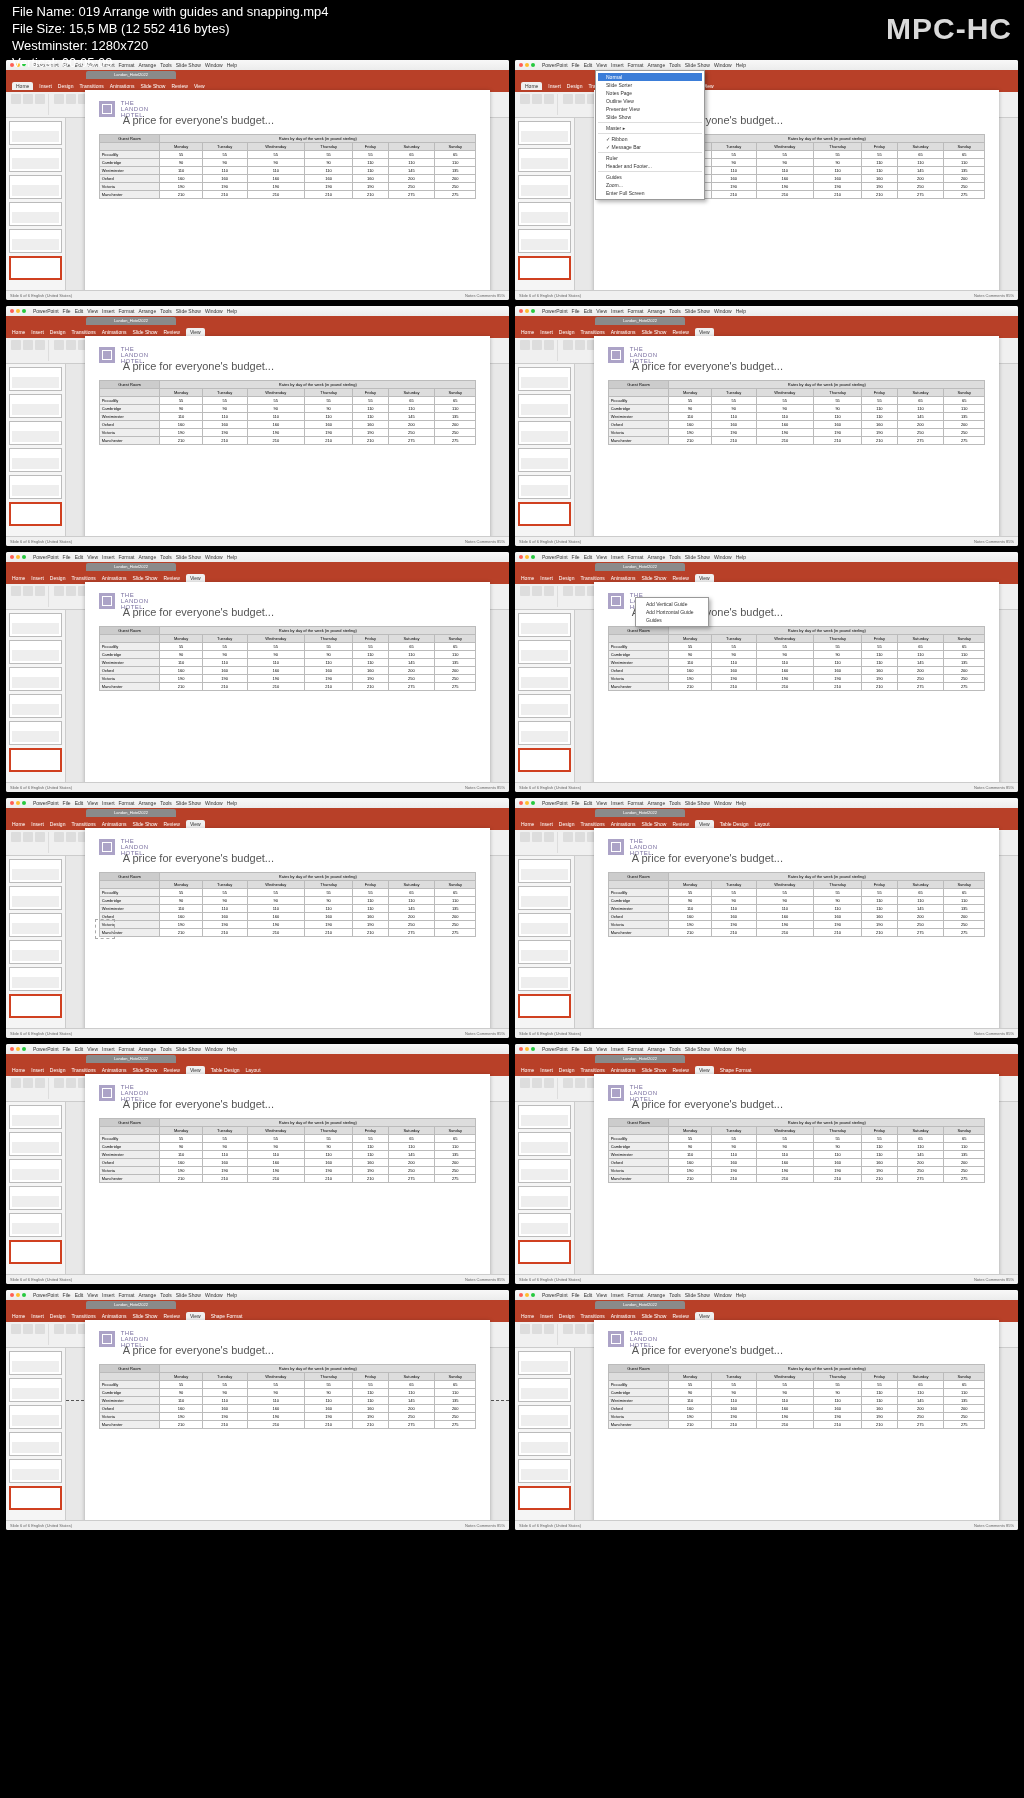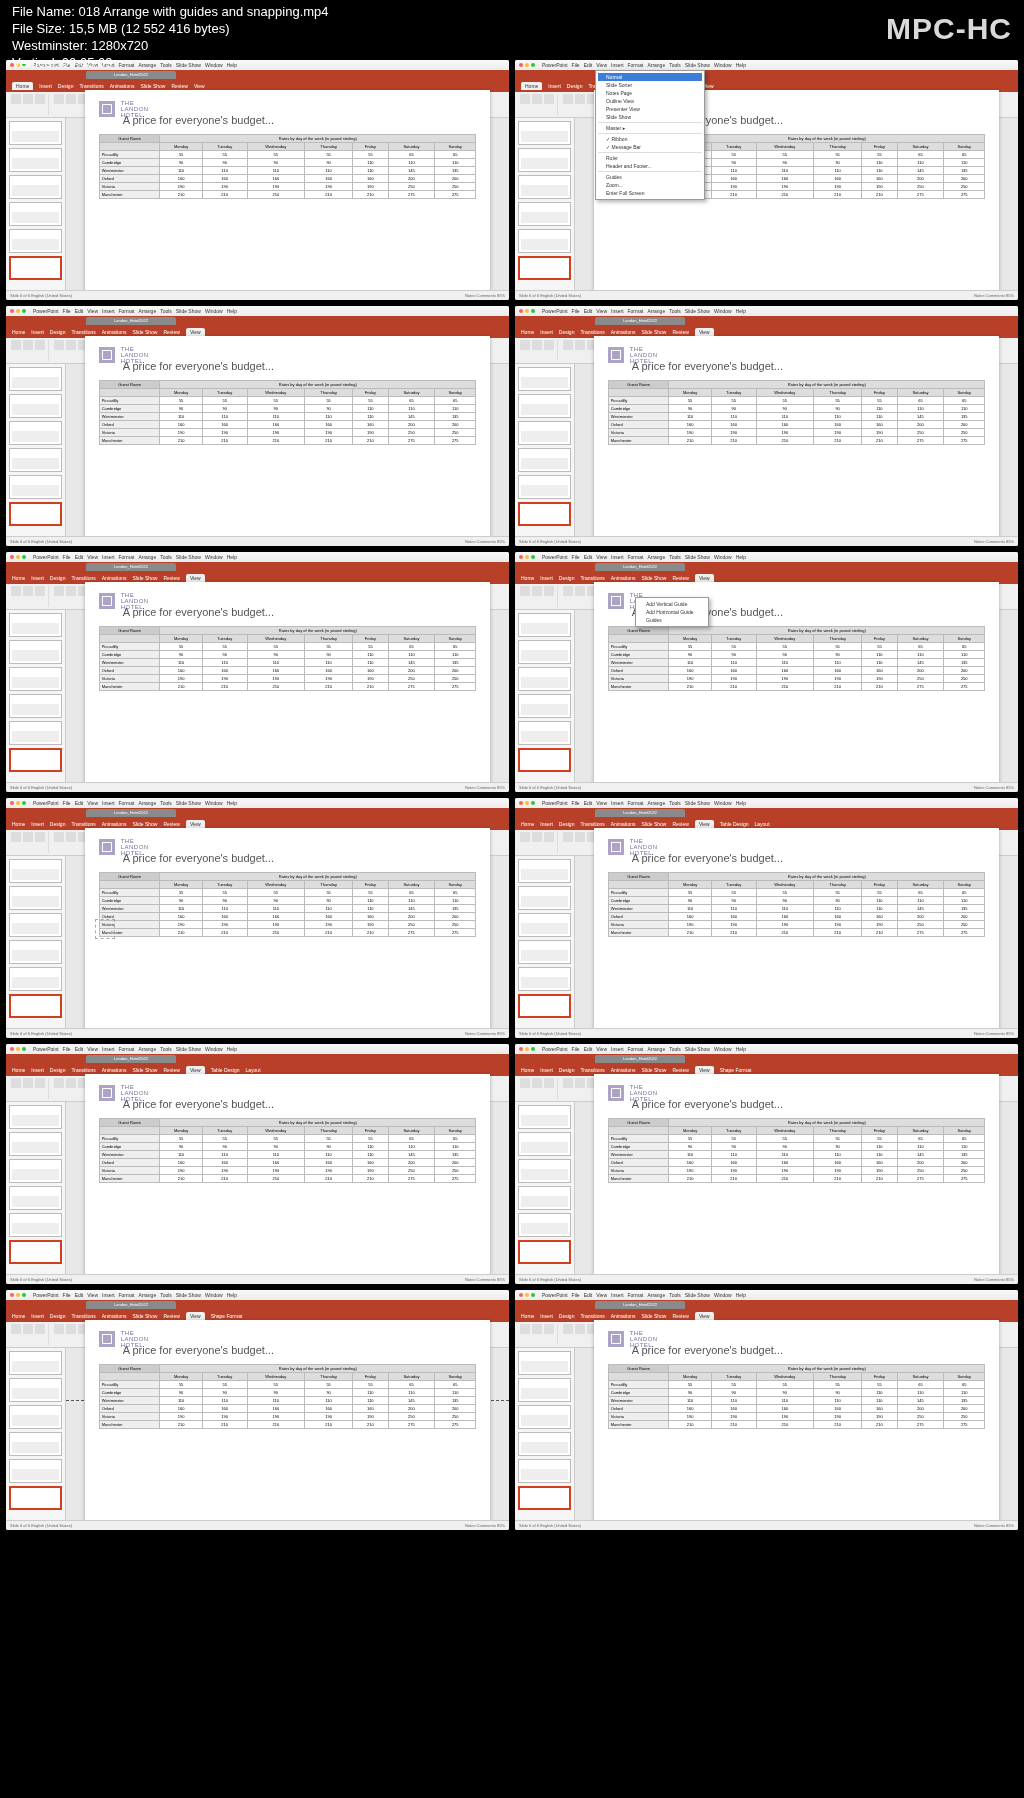--- a/index.html
+++ b/index.html
@@ -44,21 +44,21 @@
 .dropdown .item.hi { background: #3b7dd8; color: #fff; }
 .dropdown .sep { height: 1px; background: #ddd; margin: 1px 0; }
 .guide-v { position: absolute; top:0; bottom:0; width:1px; border-left: 1px dashed #555; }
 .guide-h { position: absolute; left:0; right:0; height:1px; border-top: 1px dashed #555; }
 .ghost-box { position: absolute; border: 1px dashed #aaa; }
 </style>
 </head>
 <body>
 
 <div class="file-info">
-  <div>File Name: 018 Arrange with guides and snapping.mp4</div>
+  <div>File Name: 019 Arrange with guides and snapping.mp4</div>
   <div>File Size: 15,5 MB (12 552 416 bytes)</div>
   <div>Westminster: 1280x720</div>
   <div>Vertical: 00:05:09</div>
 </div>
 <div class="watermark">MPC-HC</div>
 
 <div class="grid" id="grid">
     <div class="thumb">
     <div class="menubar">
         <div class="traffic">

